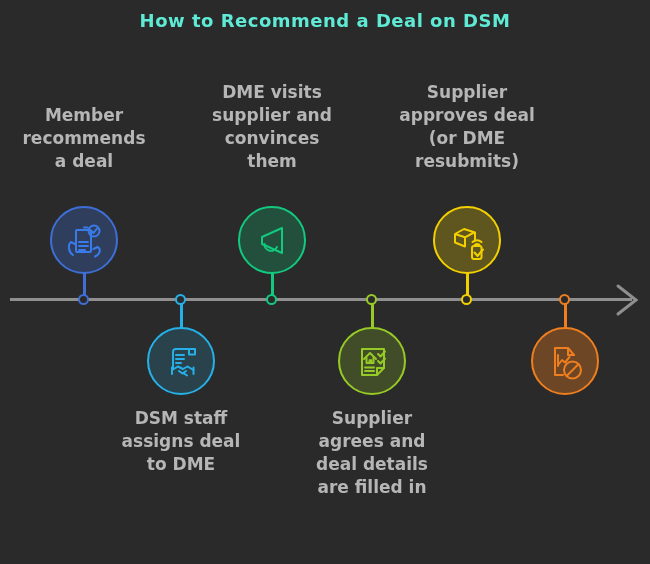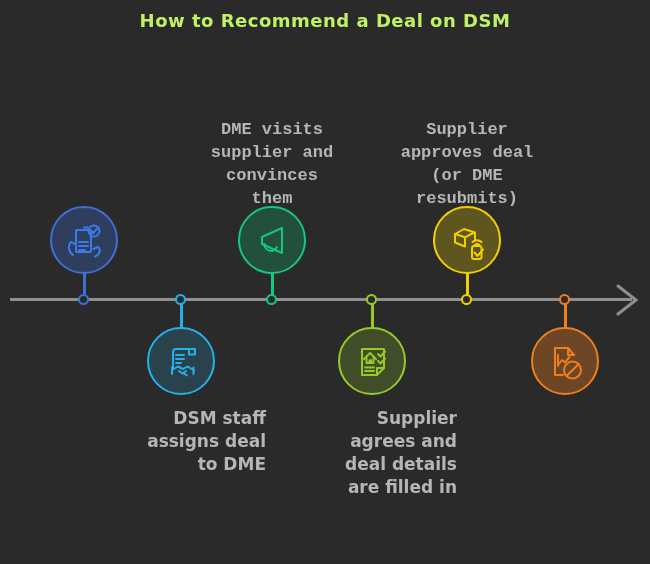--- a/index.html
+++ b/index.html
@@ -7,35 +7,35 @@
     position:relative;
     width:650px;height:564px;
     background:#2a2a2a;
     overflow:hidden;
     font-family:"DejaVu Sans", sans-serif;
   }
   .title{
     position:absolute;top:10px;left:0;right:0;
     text-align:center;
     font-size:18px;font-weight:bold;letter-spacing:.5px;
-    color:#bef264;
+    color:#5eead4;
   }
   .tl-line{
     position:absolute;left:10px;top:298px;
     width:622px;height:3px;background:#8f8f8f;
   }
   .tl-arrow{position:absolute;left:614px;top:283px;}
   .step-label{
     position:absolute;width:170px;
     text-align:center;color:#b6b6b6;
     font-size:17px;font-weight:bold;line-height:23px;
     white-space:pre-line;
   }
-  .step-label.above{bottom:354px;font-family:Liberation Mono, monospace;}
-  .step-label.below{top:407px;text-align:right;}
+  .step-label.above{bottom:391px;}
+  .step-label.below{top:407px;}
   .node-circle{
     position:absolute;width:68px;height:68px;
     border-radius:50%;
     border:2.5px solid var(--c);
     background:var(--f);
     box-sizing:border-box;
     display:flex;align-items:center;justify-content:center;
   }
   .node-circle svg{stroke:var(--ic, var(--c));fill:none;stroke-width:2;stroke-linecap:round;stroke-linejoin:round;}
   .stem{
@@ -53,20 +53,23 @@
 
 <div class="canvas">
 
   <div class="title">How to Recommend a Deal on DSM</div>
 
   <div class="tl-line"></div>
   <svg class="tl-arrow" width="26" height="34" viewBox="0 0 26 34">
     <path d="M4 3 L22 17 L4 31" stroke="#8f8f8f" stroke-width="3" fill="none" stroke-linecap="round"></path>
   </svg>
 
+  <div class="step-label above" style="left:-1px">Member
+recommends
+a deal</div>
   <div class="stem" style="left: 83px; top: 272px; height: 28px; --c: #3e6ed6; --f: rgba(62,110,214,0.30); --ic: #3a7bea;"></div>
   <div class="tl-dot" style="left: 78px; --c: #3e6ed6; --f: rgba(62,110,214,0.30); --ic: #3a7bea;"></div>
   <div class="node-circle" style="left: 50px; top: 206px; --c: #3e6ed6; --f: rgba(62,110,214,0.30); --ic: #3a7bea;">
     <svg width="44" height="44" viewBox="0 0 44 44">
       <rect x="14" y="12" width="15" height="22" rx="1"></rect>
       <path d="M17 24 h9 M17 28 h9 M17 32 h6"></path>
       <circle cx="32" cy="13" r="5.5"></circle>
       <path d="M29.5 13 l2 2 3.5 -4.5"></path>
       <path d="M22 9.5 h3.5"></path>
       <path d="M11 37 C6.5 34 5.5 27 9 24 l5 2.5"></path>

